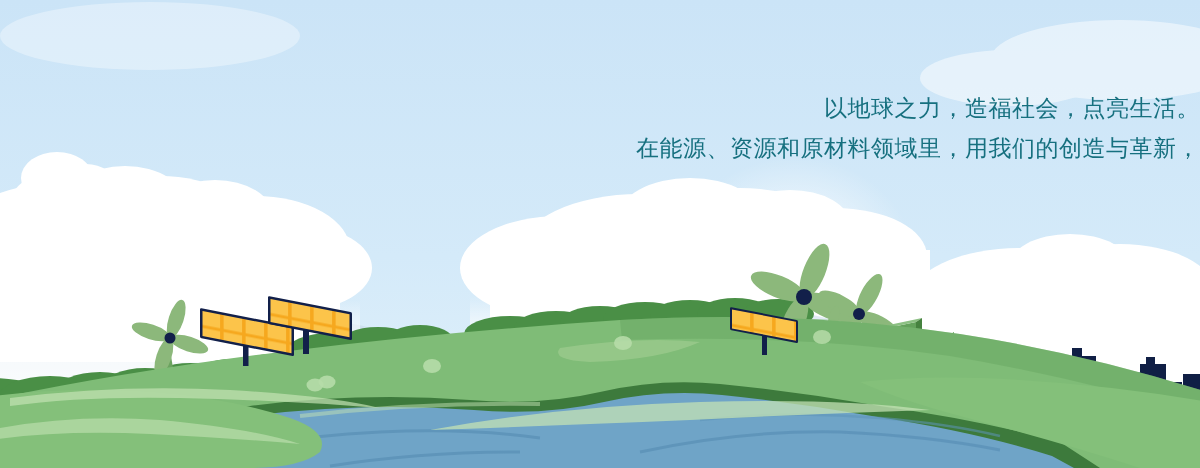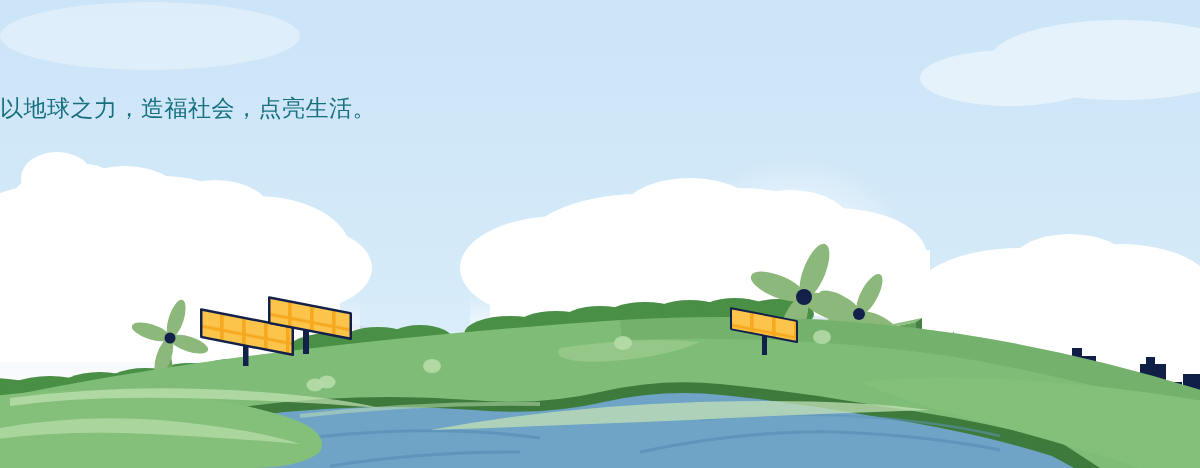--- a/index.html
+++ b/index.html
@@ -23,21 +23,21 @@
     inset: 0;
     width: 1200px;
     height: 468px;
     display: block;
   }
   #slogan {
     position: absolute;
     left: 0;
     top: 88px;
     width: 1200px;
-    text-align: left;
+    text-align: right;
     z-index: 20;
     pointer-events: none;
   }
   .slogan-line {
     display: block;
     color: #16707f;
     font-size: 23px;
     line-height: 40px;
     letter-spacing: 0.5px;
     font-weight: 400;
@@ -365,15 +365,16 @@
         </g>
       </g>
 
       <path opacity="0.5" fill="none" stroke="#c3e2b4" stroke-width="4" d="M300 416 Q420 402 540 404"></path>
 
     </g>
   </svg>
 
   <div id="slogan">
     <span class="slogan-line">以地球之力，造福社会，点亮生活。</span>
+    <span class="slogan-line">在能源、资源和原材料领域里，用我们的创造与革新，</span>
   </div>
 
 </div>
 
 </body></html>

